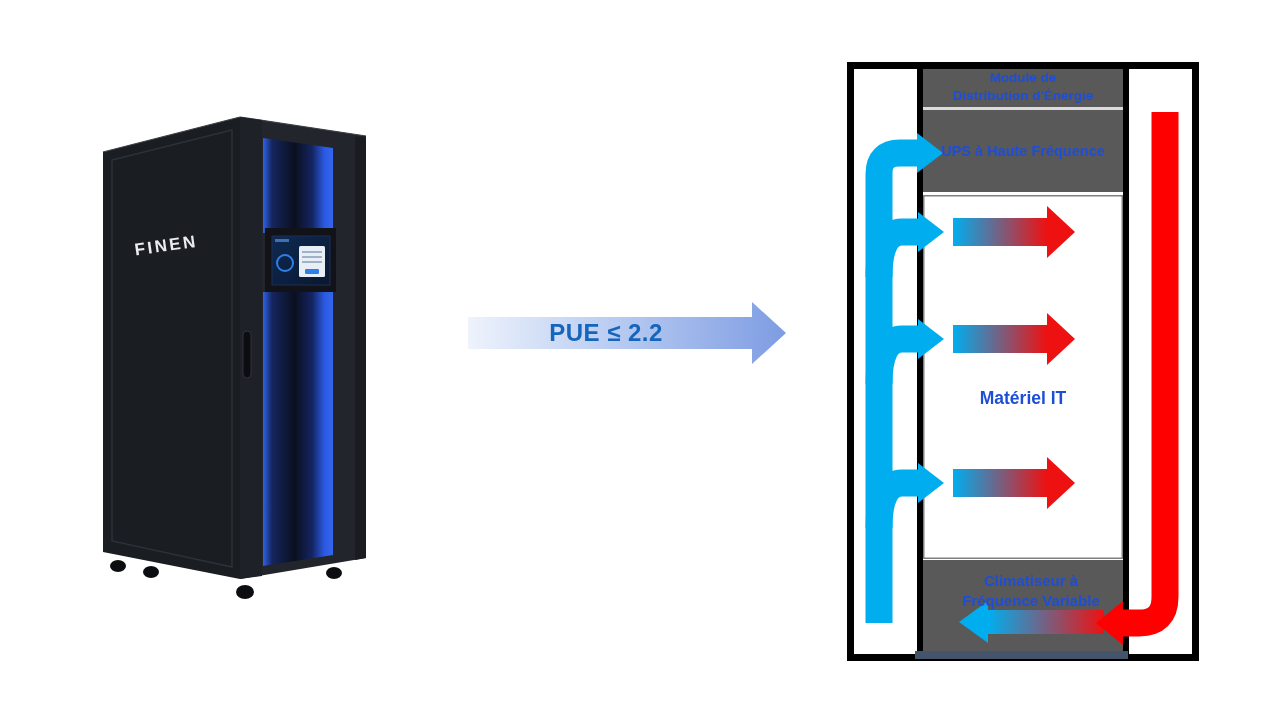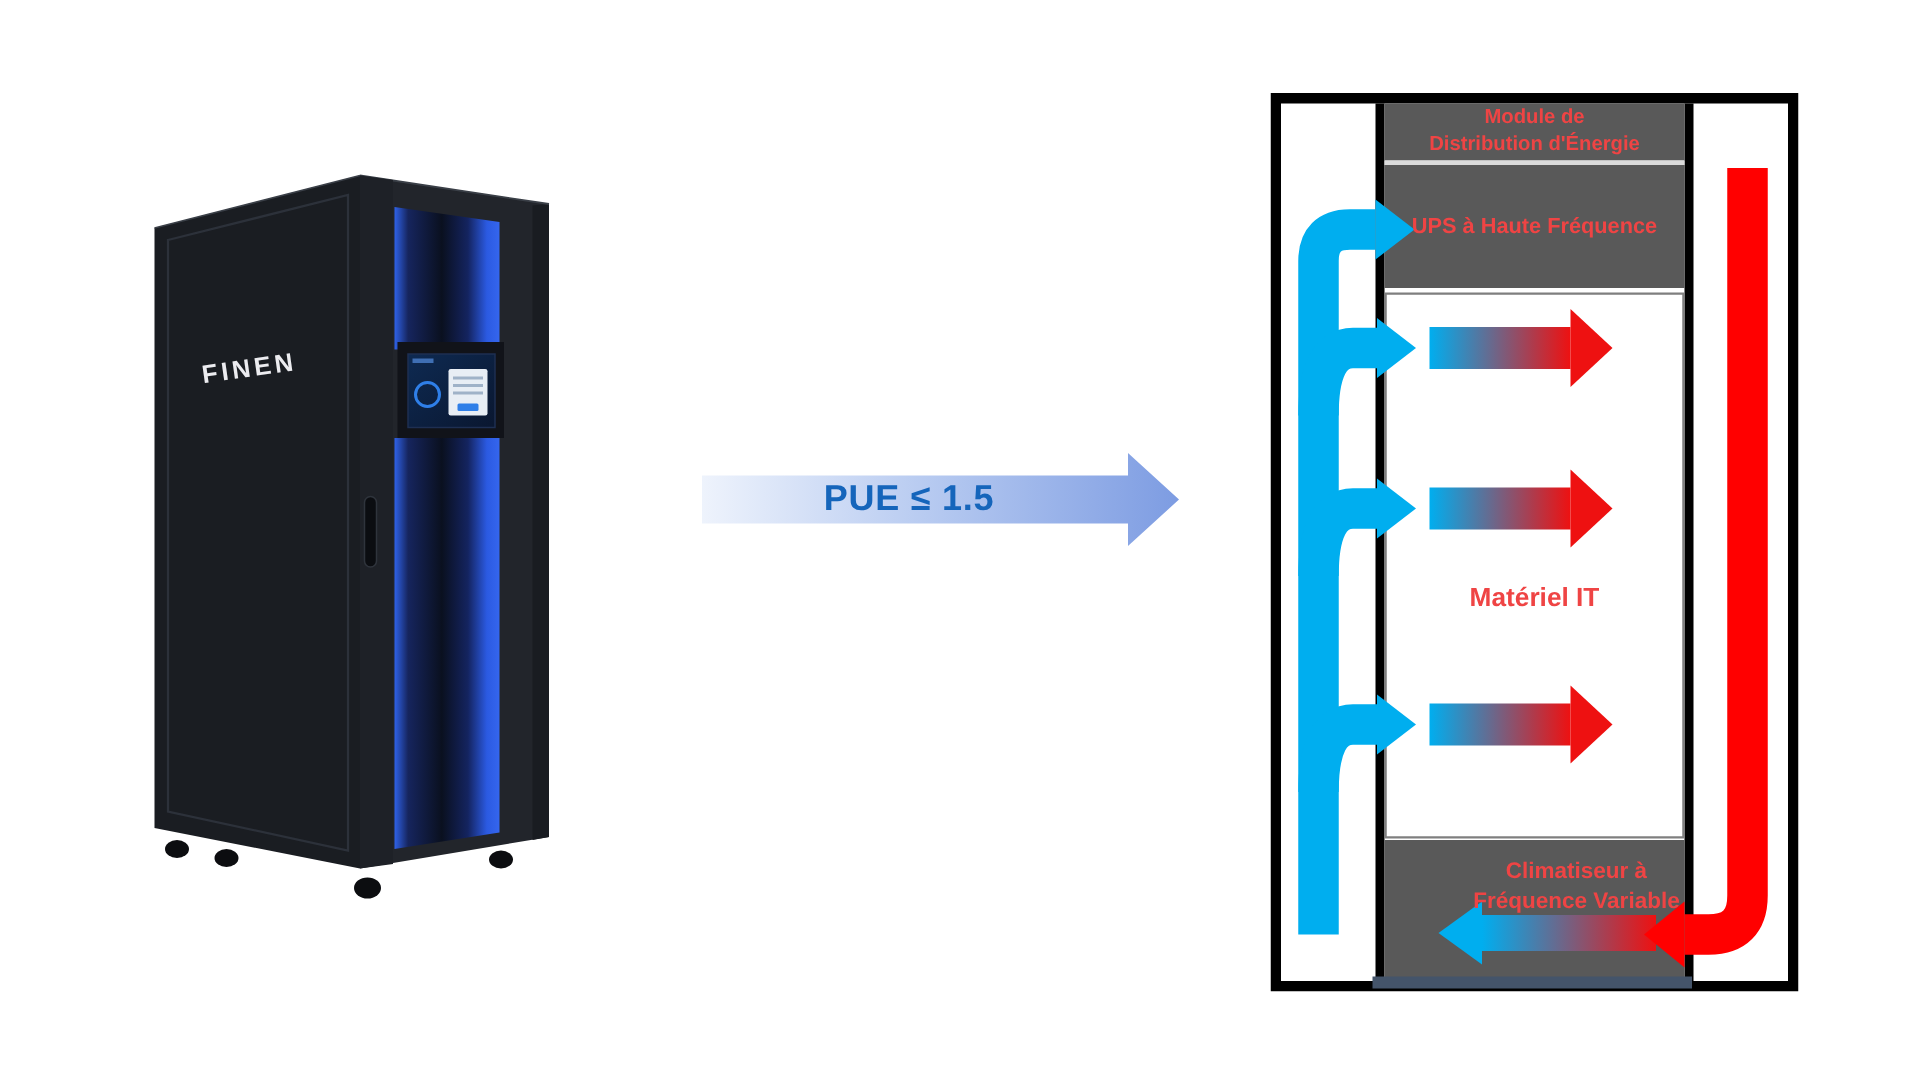--- a/index.html
+++ b/index.html
@@ -17,26 +17,26 @@
   .pue-label{
     position:absolute;left:0;top:20px;width:292px;height:36px;
     display:flex;align-items:center;justify-content:center;
     font-size:24px;font-weight:bold;color:#1565BB;letter-spacing:0.5px;
   }
 
   
   .diagram{position:absolute;left:847px;top:62px;width:352px;height:599px;}
   .diagram .lbl{
     position:absolute;display:flex;align-items:center;justify-content:center;
-    text-align:center;white-space:pre-line;font-weight:bold;color:#ef4444;
+    text-align:center;white-space:pre-line;font-weight:bold;color:#1d4ed8;
   }
   .lbl-module{left:76px;top:5px;width:200px;height:40px;font-size:13.5px;line-height:1.3;}
   .lbl-ups{left:76px;top:48px;width:200px;height:82px;font-size:14.5px;}
   .lbl-it{left:76px;top:316px;width:200px;height:40px;font-size:17.5px;color:#0d0d0d;}
-  .lbl-crac{left:76px;top:503px;width:216px;height:52px;font-size:15px;line-height:1.35;margin-left:20px;}
+  .lbl-crac{left:76px;top:503px;width:216px;height:52px;font-size:15px;line-height:1.35;}
 </style>
 </head>
 <body>
 
 <div class="stage">
 
   <figure class="rack" style="margin:0">
     <svg width="300" height="515" viewBox="0 0 300 515">
       <defs>
         <linearGradient id="winGlow" x1="0" y1="0" x2="1" y2="0">
@@ -99,21 +99,21 @@
     <svg width="340" height="80" viewBox="0 0 340 80">
       <defs>
         <linearGradient id="gradPUE" x1="0" y1="0" x2="1" y2="0">
           <stop offset="0" stop-color="#EEF3FC"></stop>
           <stop offset="0.5" stop-color="#B4C8F0"></stop>
           <stop offset="1" stop-color="#7D9CE2"></stop>
         </linearGradient>
       </defs>
       <polygon points="8,22 292,22 292,7 326,38 292,69 292,54 8,54" fill="url(#gradPUE)"></polygon>
     </svg>
-    <div class="pue-label">PUE ≤ 1.5</div>
+    <div class="pue-label">PUE ≤ 2.2</div>
   </div>
 
   <div class="diagram">
     <svg width="352" height="599" viewBox="0 0 352 599">
       <defs>
         <linearGradient id="gradBR" x1="0" y1="0" x2="1" y2="0">
           <stop offset="0" stop-color="#00AEEF"></stop>
           <stop offset="1" stop-color="#EE1111"></stop>
         </linearGradient>
       </defs>

